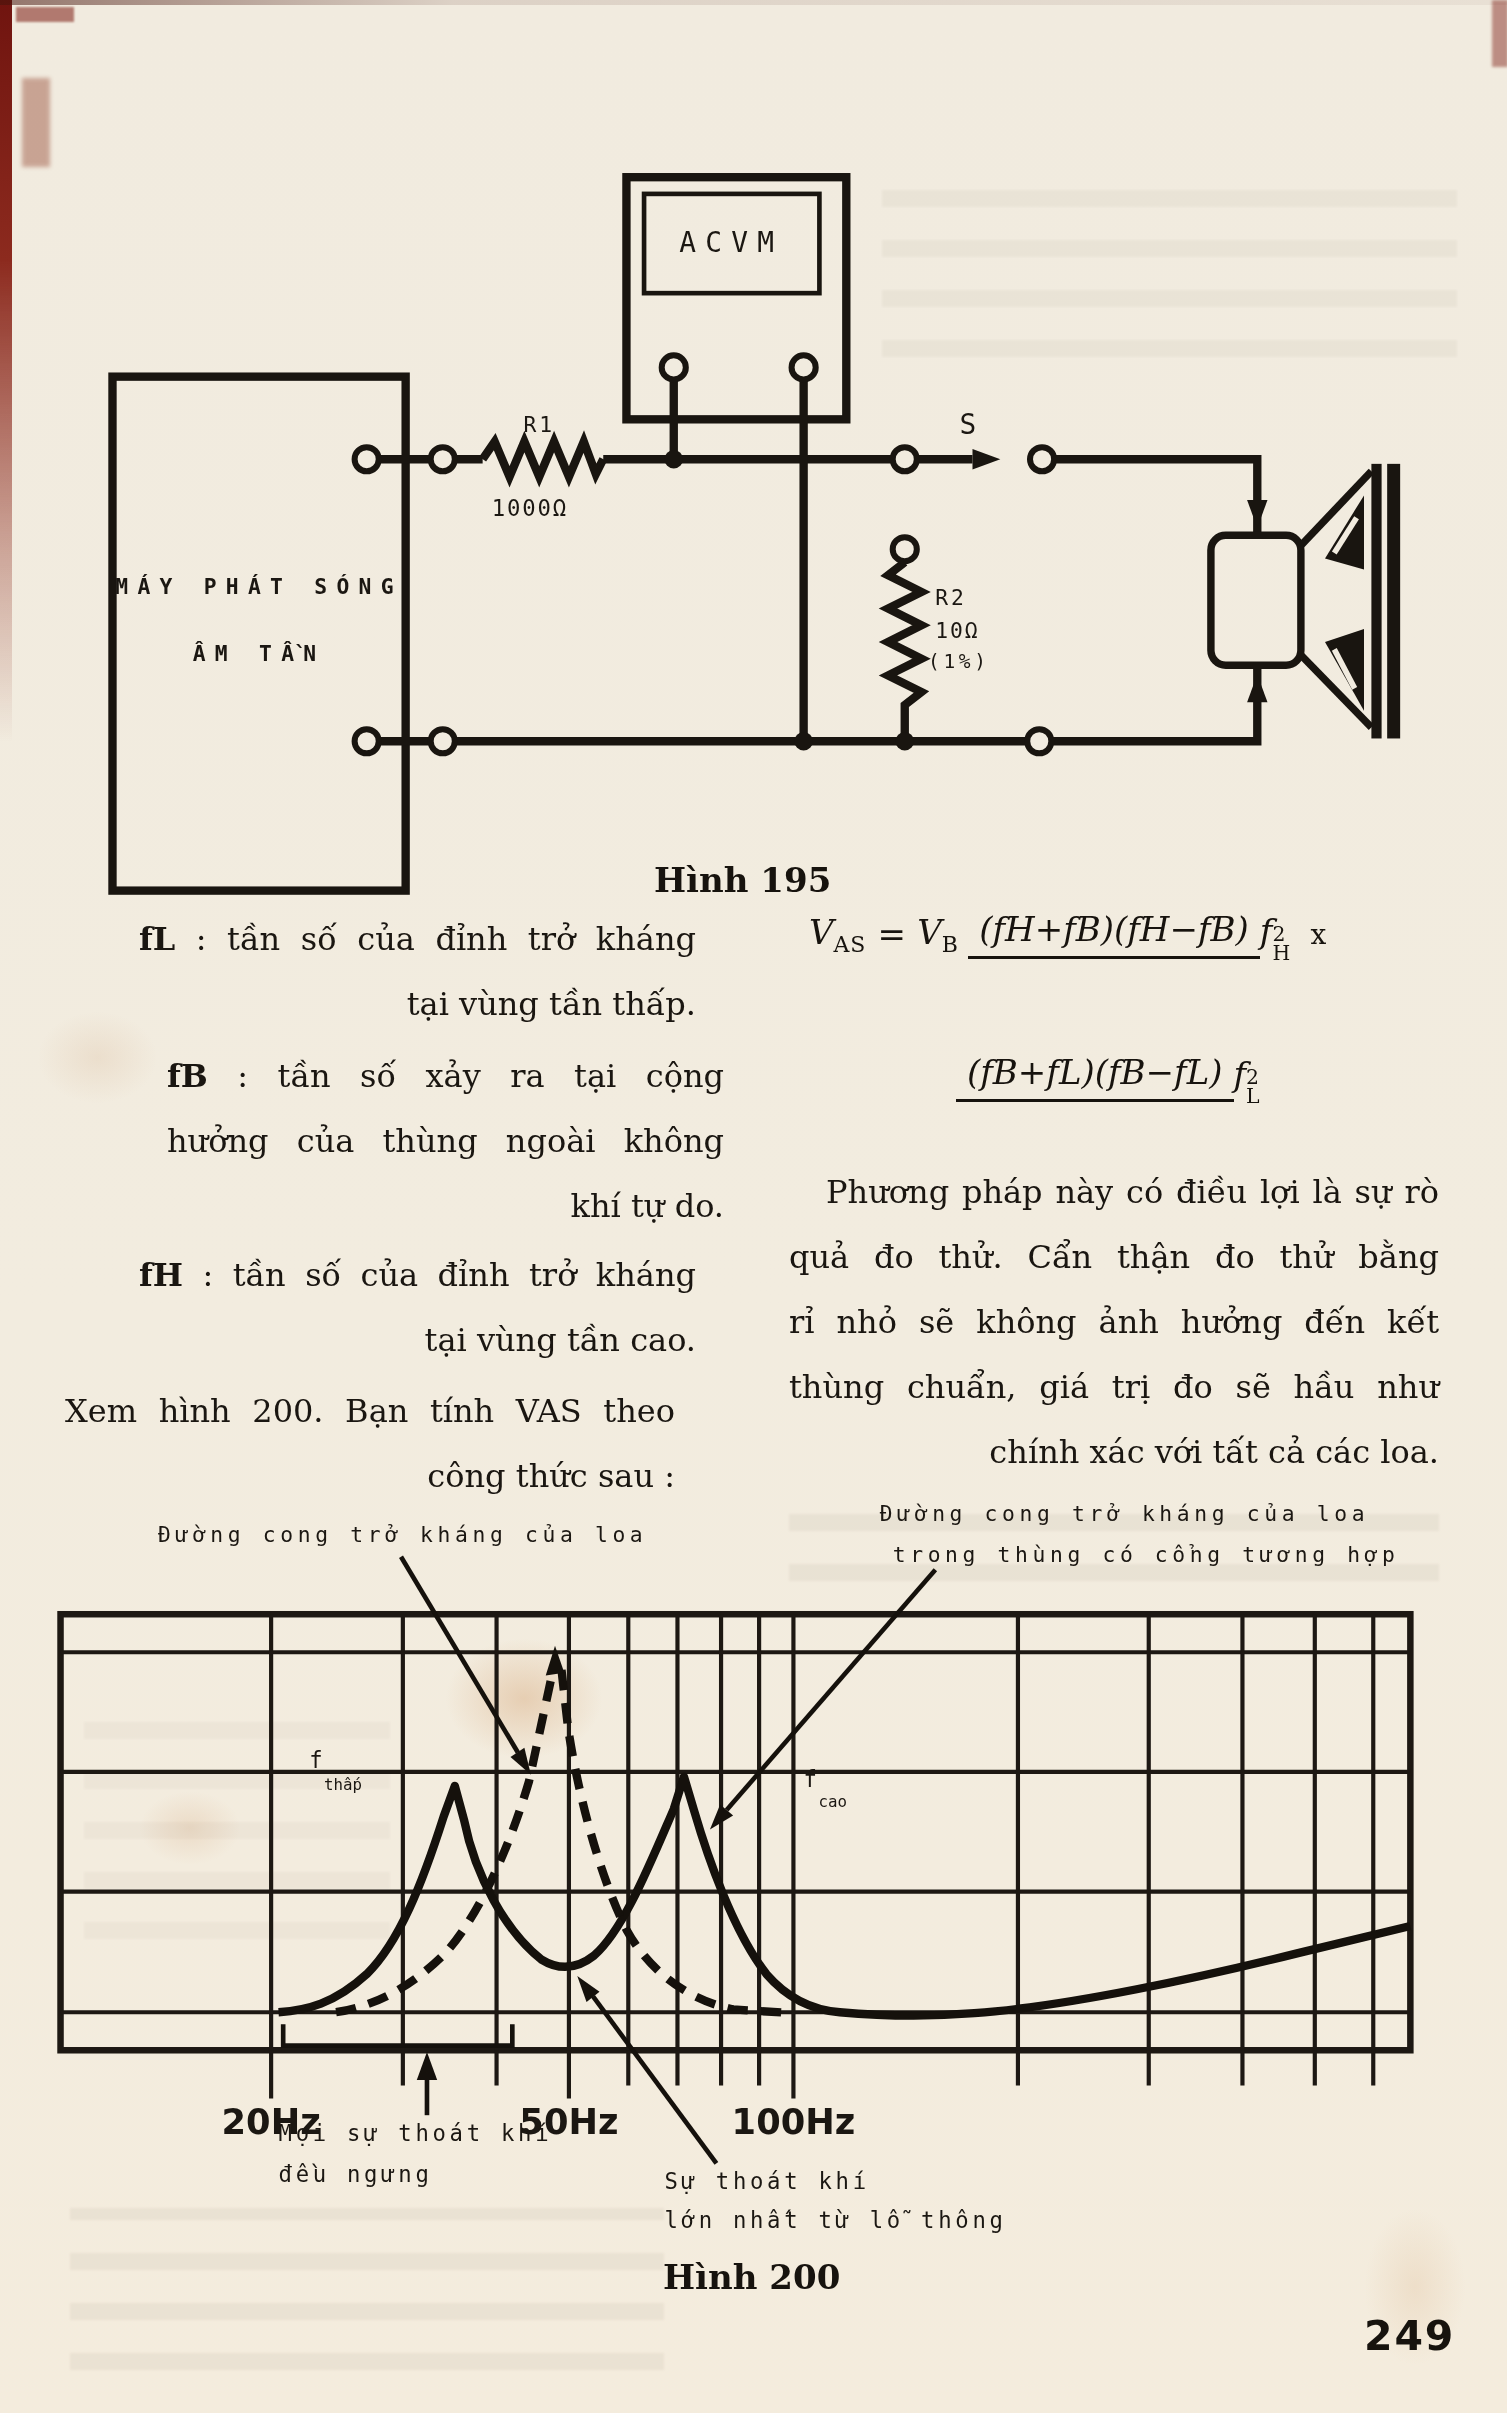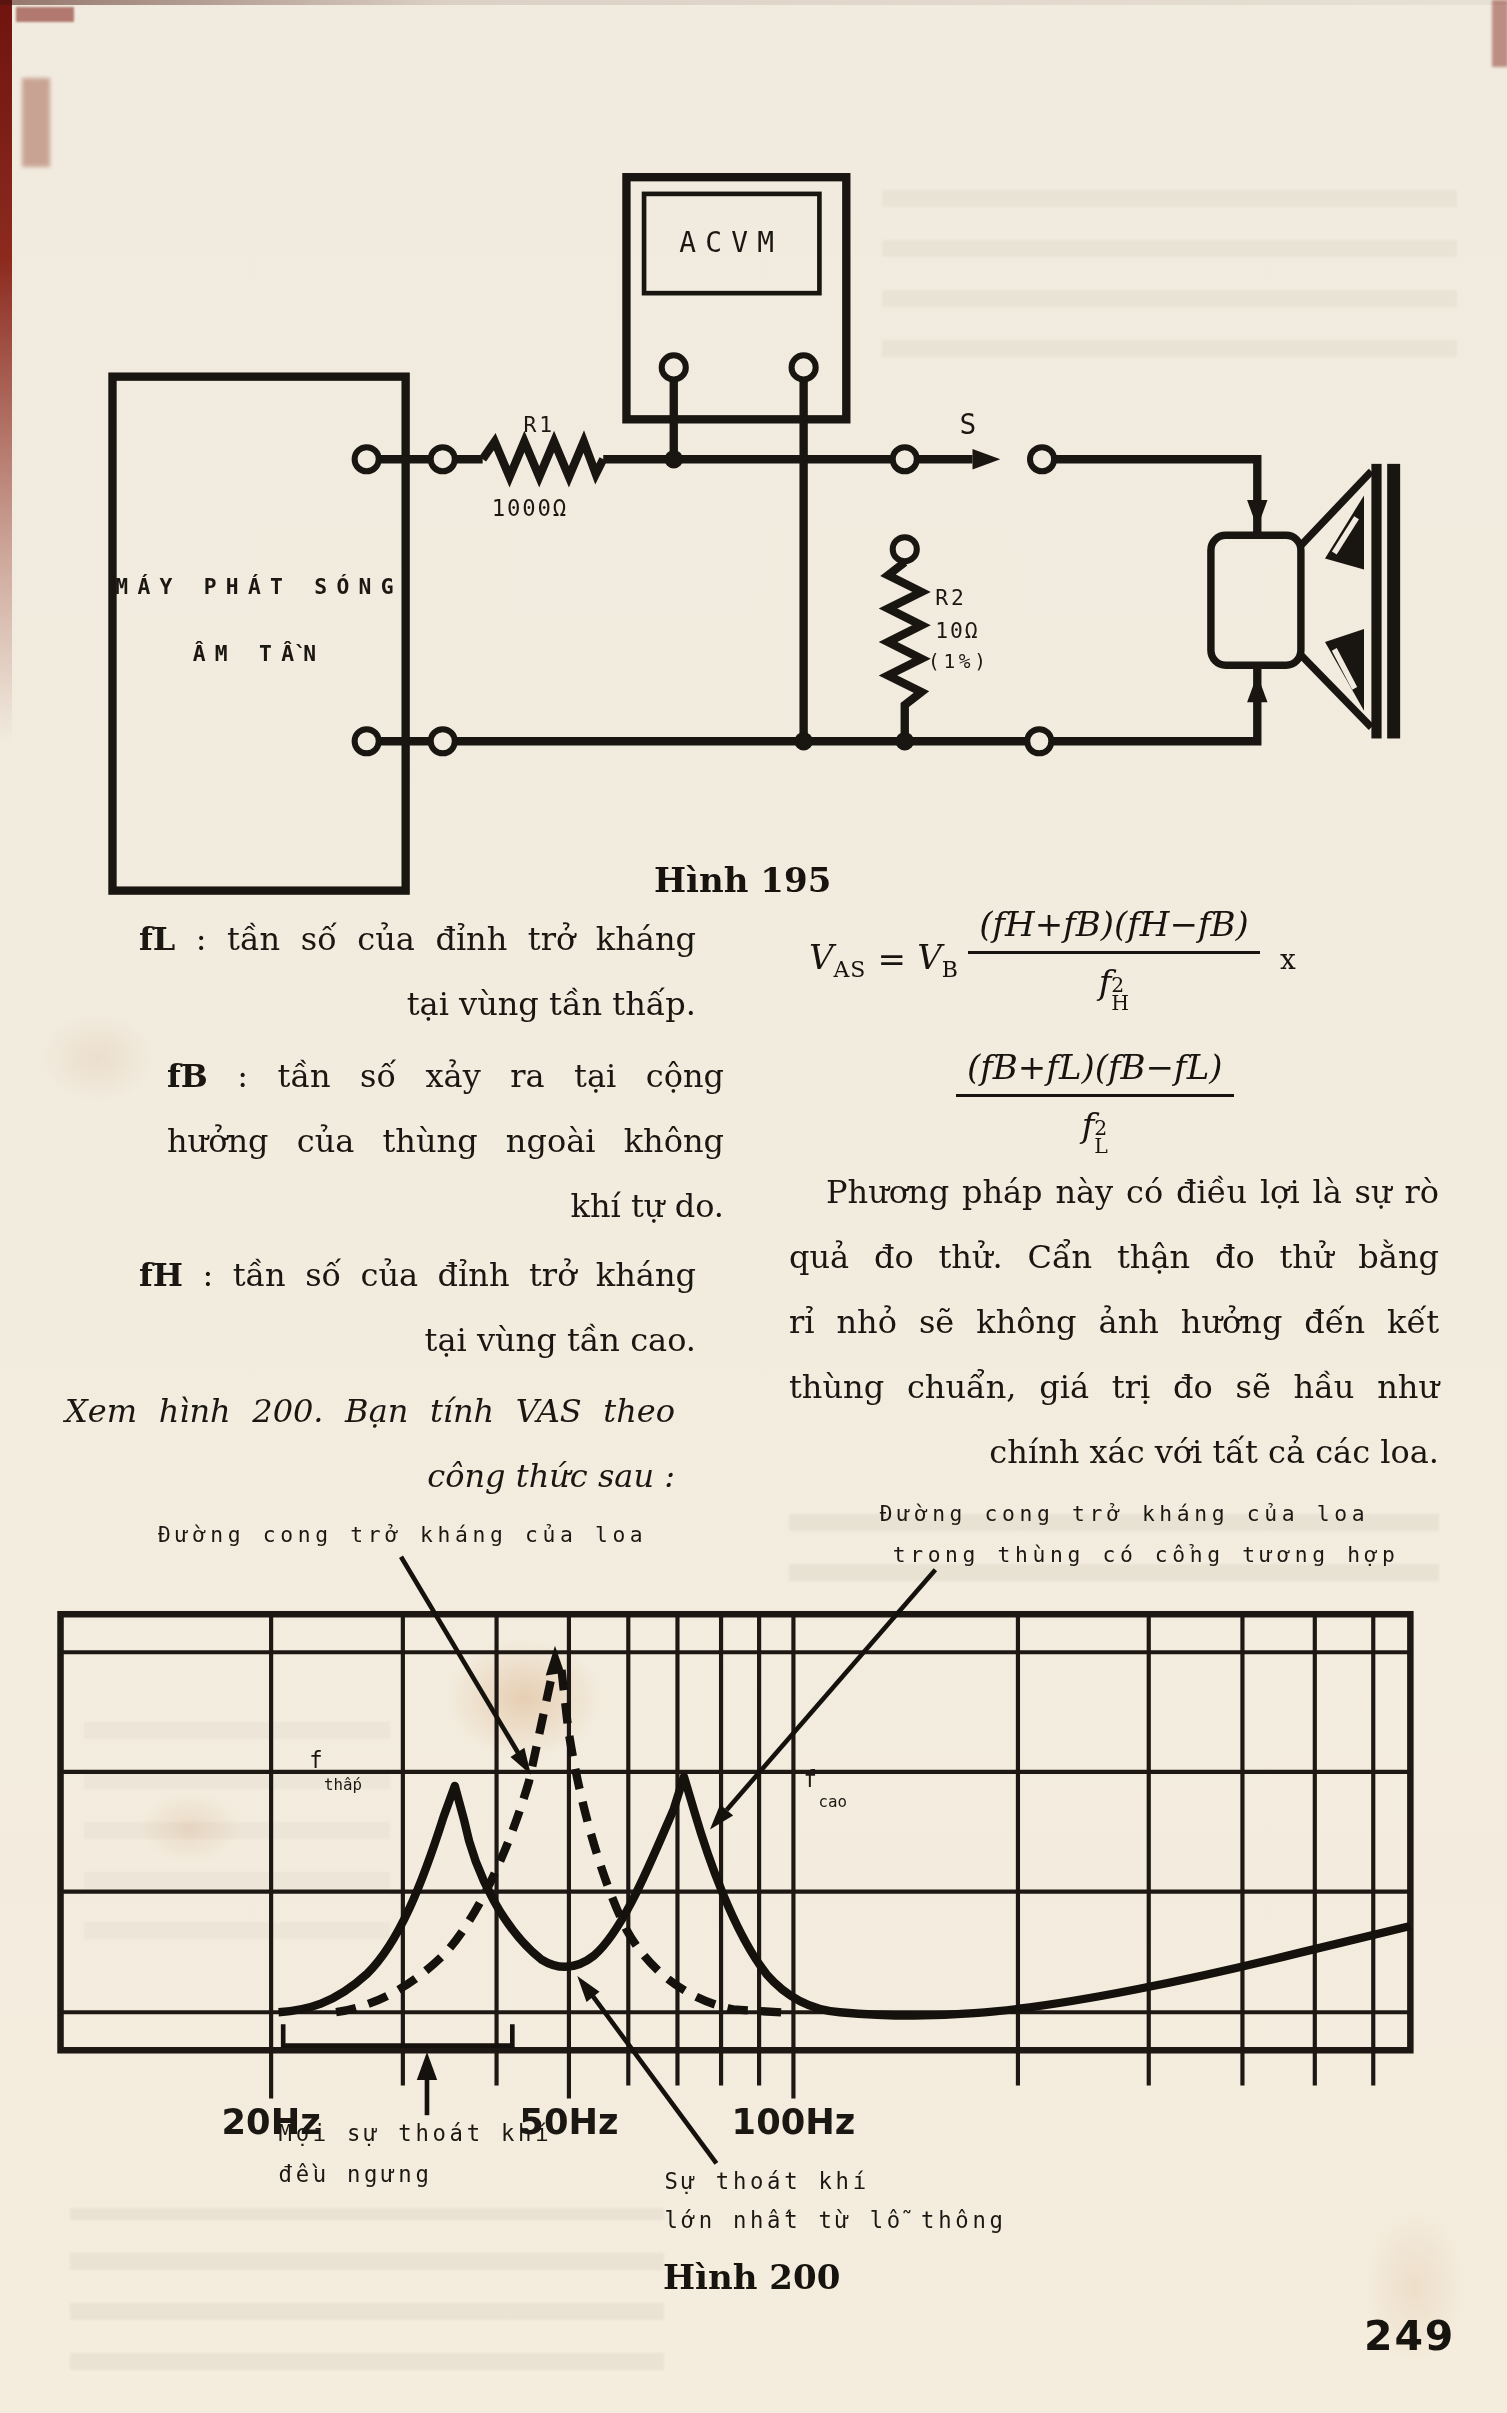--- a/index.html
+++ b/index.html
@@ -29,21 +29,21 @@
   .para{position:absolute;font:32px/65px "DejaVu Serif",serif;color:#1a1611;}
   .jline{text-align:justify;text-align-last:justify;white-space:normal;}
   .last{text-align:right;}
   .indent{padding-left:37px;}
   b.term{font-weight:700;}
   
   .formula-row{position:absolute;display:flex;align-items:center;gap:9.3px;
     font:italic 34px "DejaVu Serif",serif;color:#17130e;margin-top:8px;}
   .fv sub{font-style:normal;font-size:22px;letter-spacing:0.9px;}
   .feq{font-style:normal;margin:0 1.9px;}
-  .frac{display:inline-flex;flex-direction:column;align-items:center;}
+  .frac{display:inline-flex;flex-direction:row;align-items:center;}
   .frac .num{padding:0 11px 7.4px;border-bottom:3.7px solid #17130e;font-style:italic;white-space:nowrap;}
   .frac .den{padding-top:7.4px;font-style:italic;}
   .stk{display:inline-flex;flex-direction:column;align-items:flex-start;
     font-style:normal;font-size:20.4px;line-height:18.6px;transform:translateY(-1.9px);}
   .times{font-style:normal;font-size:28px;margin-left:11px;}
   .standalone{position:absolute;font:italic 34px "DejaVu Serif",serif;color:#17130e;}
   
   .caption{position:absolute;font:700 34px "DejaVu Serif",serif;color:#17130e;}
   .pagenum{position:absolute;font:700 41px "DejaVu Sans",sans-serif;color:#17130e;letter-spacing:1.9px;}
   svg{position:absolute;left:0;top:0;}
@@ -229,21 +229,21 @@
     <div class="jline"><b class="term">fB</b><span> : tần số xảy ra tại cộng</span></div>
     <div class="jline">hưởng của thùng ngoài không</div>
     <div class="last">khí tự do.</div>
   </div>
 
   <div class="para" style="left:139px;top:1243px;width:557px;">
     <div class="jline"><b class="term">fH</b><span> : tần số của đỉnh trở kháng</span></div>
     <div class="last">tại vùng tần cao.</div>
   </div>
 
-  <div class="para" style="left:28px;top:1379px;width:647px;font-style:italic;">
+  <div class="para" style="left:28px;top:1379px;width:647px;">
     <div class="jline indent">Xem hình 200. Bạn tính VAS theo</div>
     <div class="last">công thức sau :</div>
   </div>
 
   <div class="formula-row" style="left:809px;top:896px;">
     <span class="fv"><i>V</i><sub>AS</sub></span>
     <span class="feq">=</span>
     <span class="fv"><i>V</i><sub>B</sub></span>
     <span class="frac">
       <span class="num">(fH+fB)(fH−fB)</span>

